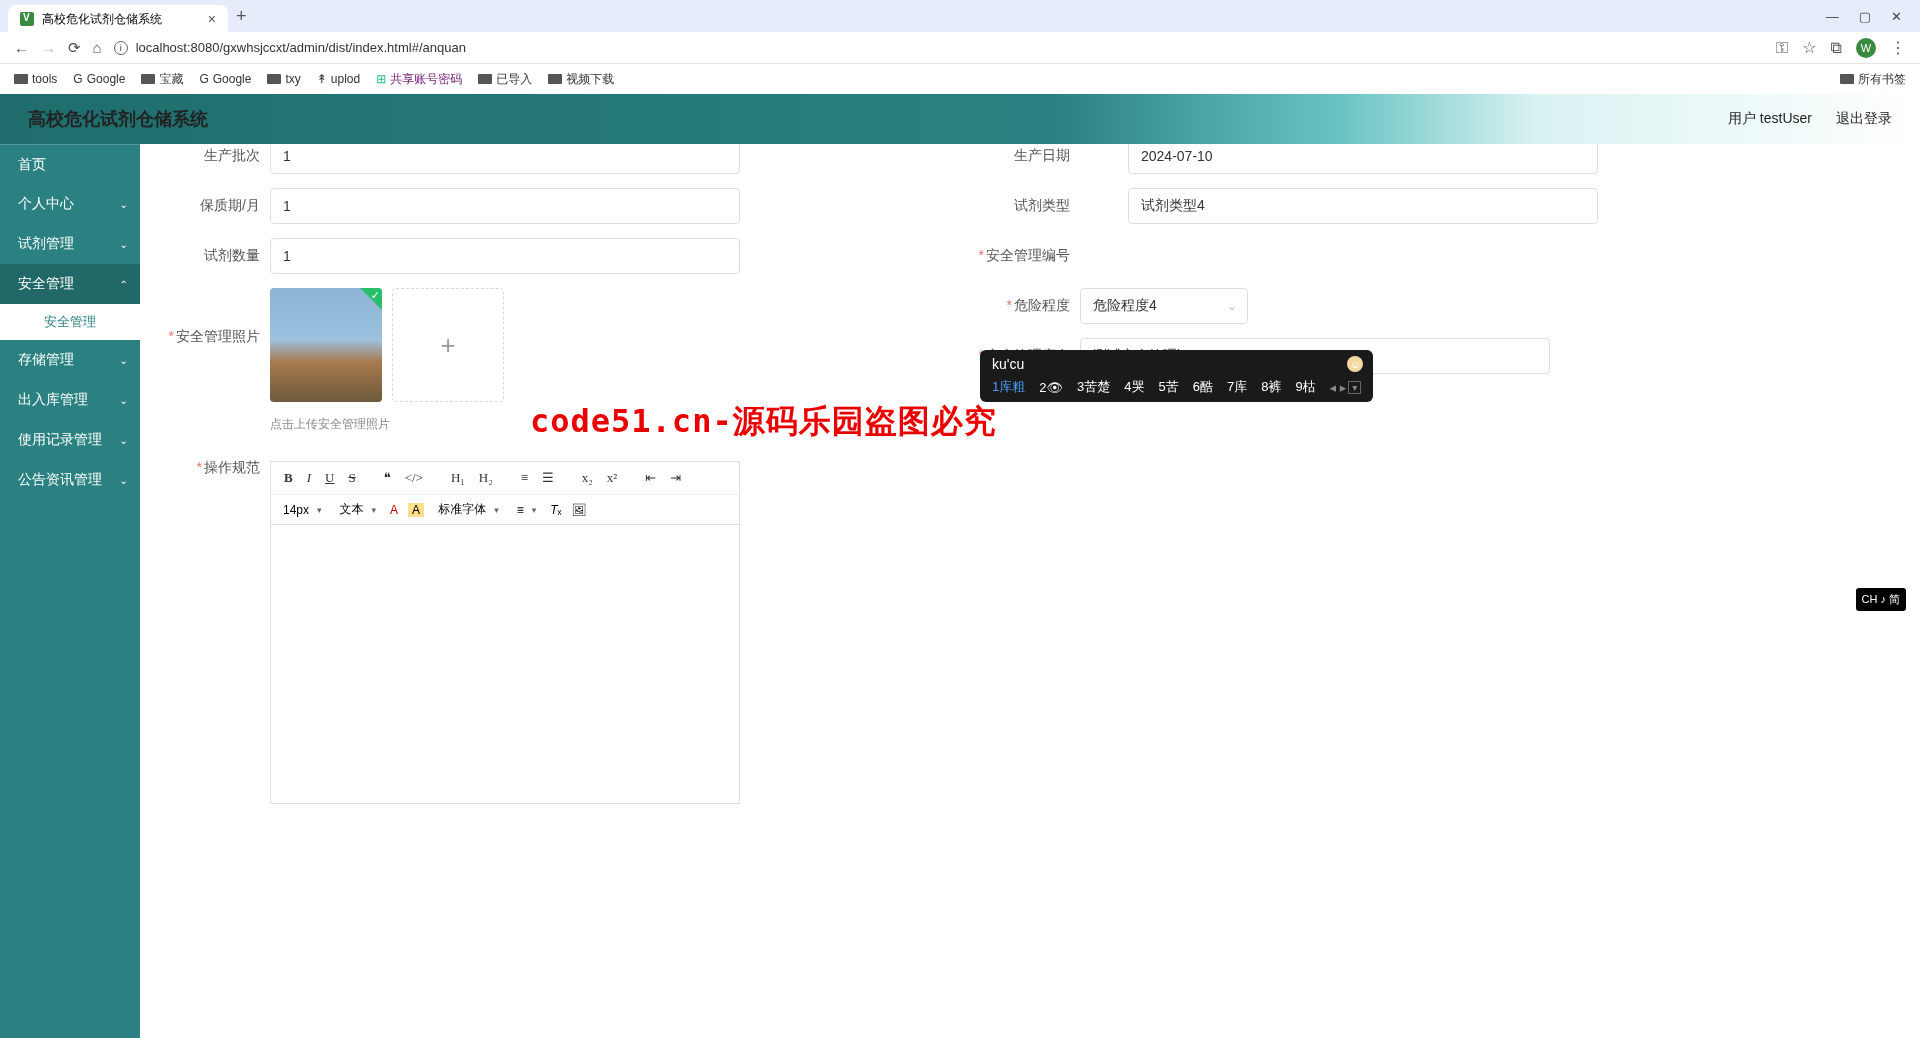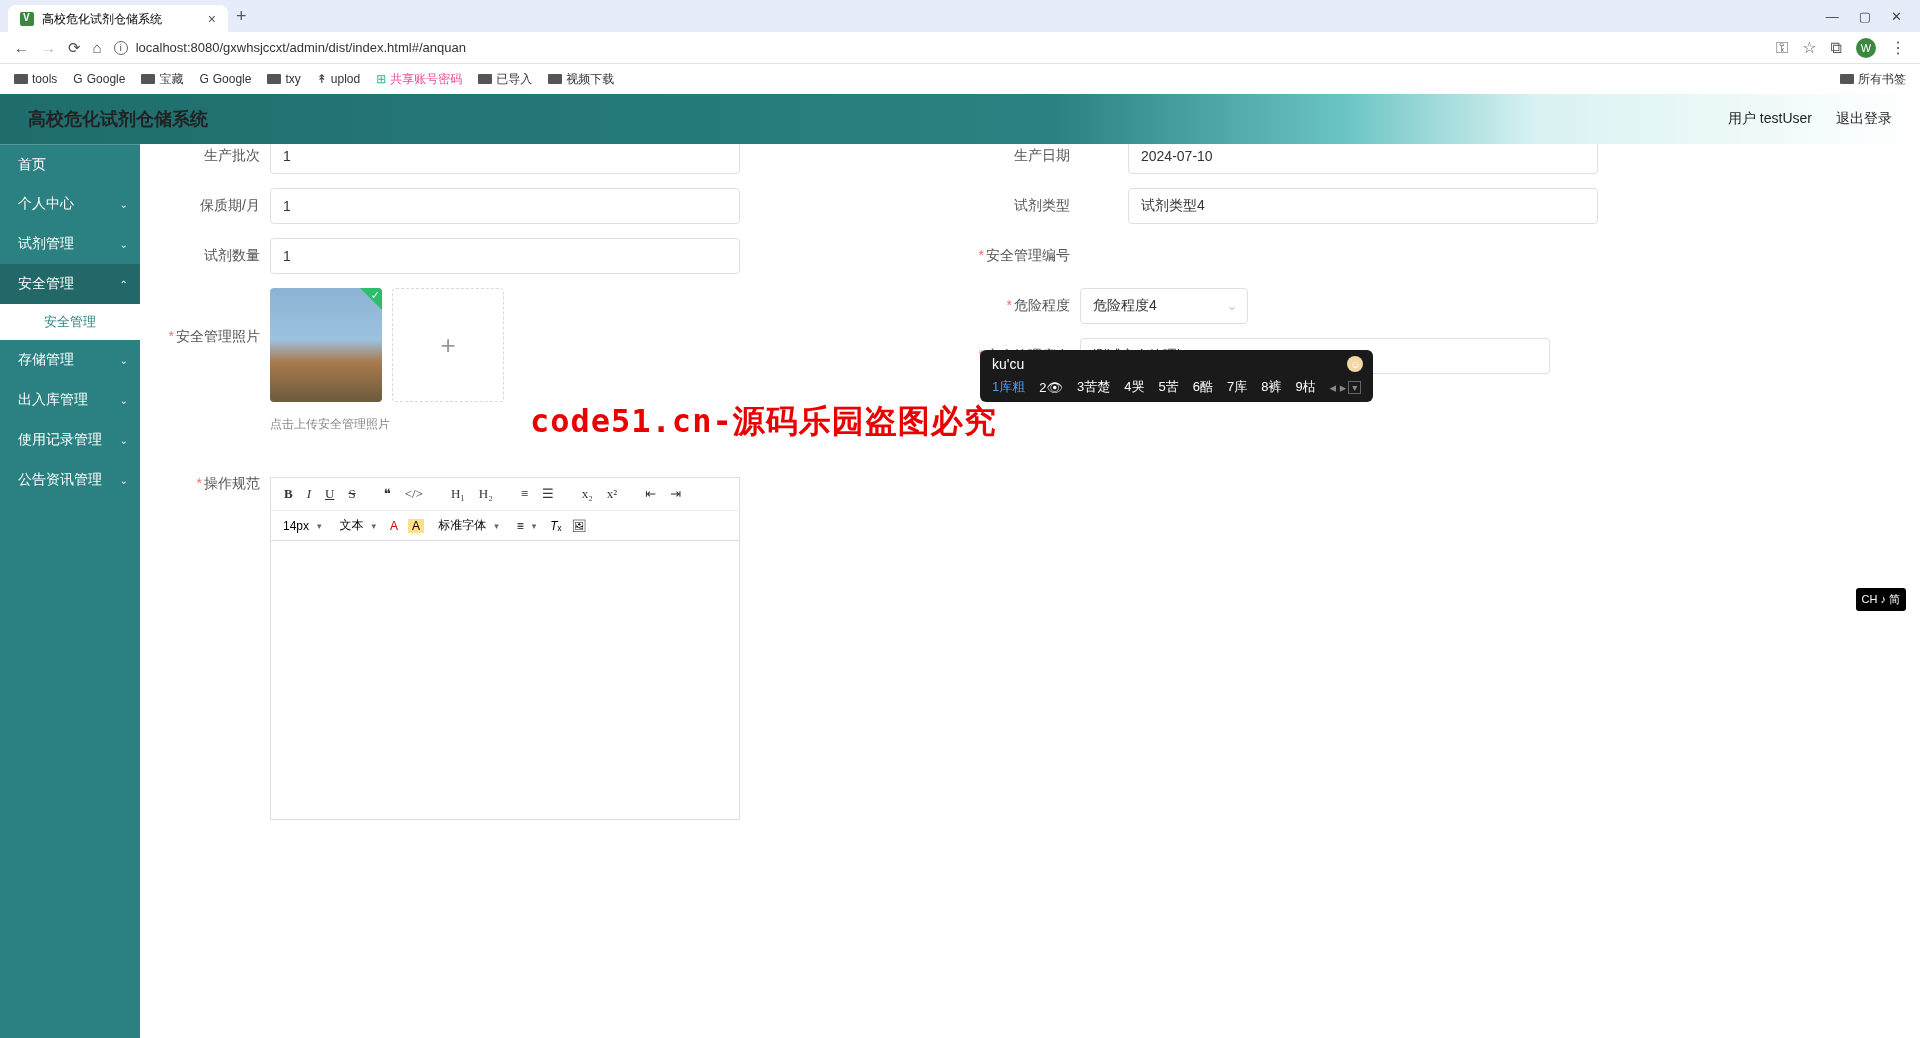--- a/index.html
+++ b/index.html
@@ -173,21 +173,21 @@
     <span class="bm">
         <span class="folder-icon"></span>
         <span>宝藏</span>
       </span>
     <span class="bm">G <span>Google</span></span>
     <span class="bm">
         <span class="folder-icon"></span>
         <span>txy</span>
       </span>
     <span class="bm">↟ <span>uplod</span></span>
-    <span class="bm" style="color:#2b8;">⊞ <span style="color:#ec4899;">共享账号密码</span></span>
+    <span class="bm" style="color:#2b8;">⊞ <span style="color:#701a75;">共享账号密码</span></span>
     <span class="bm">
         <span class="folder-icon"></span>
         <span>已导入</span>
       </span>
     <span class="bm">
         <span class="folder-icon"></span>
         <span>视频下载</span>
       </span>
     <span class="bm bm-right">
         <span class="folder-icon"></span>
@@ -296,21 +296,21 @@
       </div>
       <div style="display:flex;align-items:center;">
         <div class="form-label"><span class="req">*</span><span>安全管理库存</span></div>
         <input class="form-input" style="width: 470px;" value="测试安全管理kucu">
       </div>
     </div>
   </div>
   <div class="upload-hint">点击上传安全管理照片</div>
 
   <div class="form-row" style="margin-top:20px; align-items:flex-start;">
-    <div class="form-label" style="margin-top:22px;"><span class="req">*</span><span>操作规范</span></div>
+    <div class="form-label" style="margin-top:6px;"><span class="req">*</span><span>操作规范</span></div>
   </div>
   <div class="editor-wrap" style="margin-top:-30px;">
     <div class="editor-toolbar">
       <span class="tb b">B</span>
       <span class="tb i">I</span>
       <span class="tb u">U</span>
       <span class="tb s">S</span>
       <span style="width:10px;"></span>
       <span class="tb">❝</span>
       <span class="tb">&lt;/&gt;</span>

